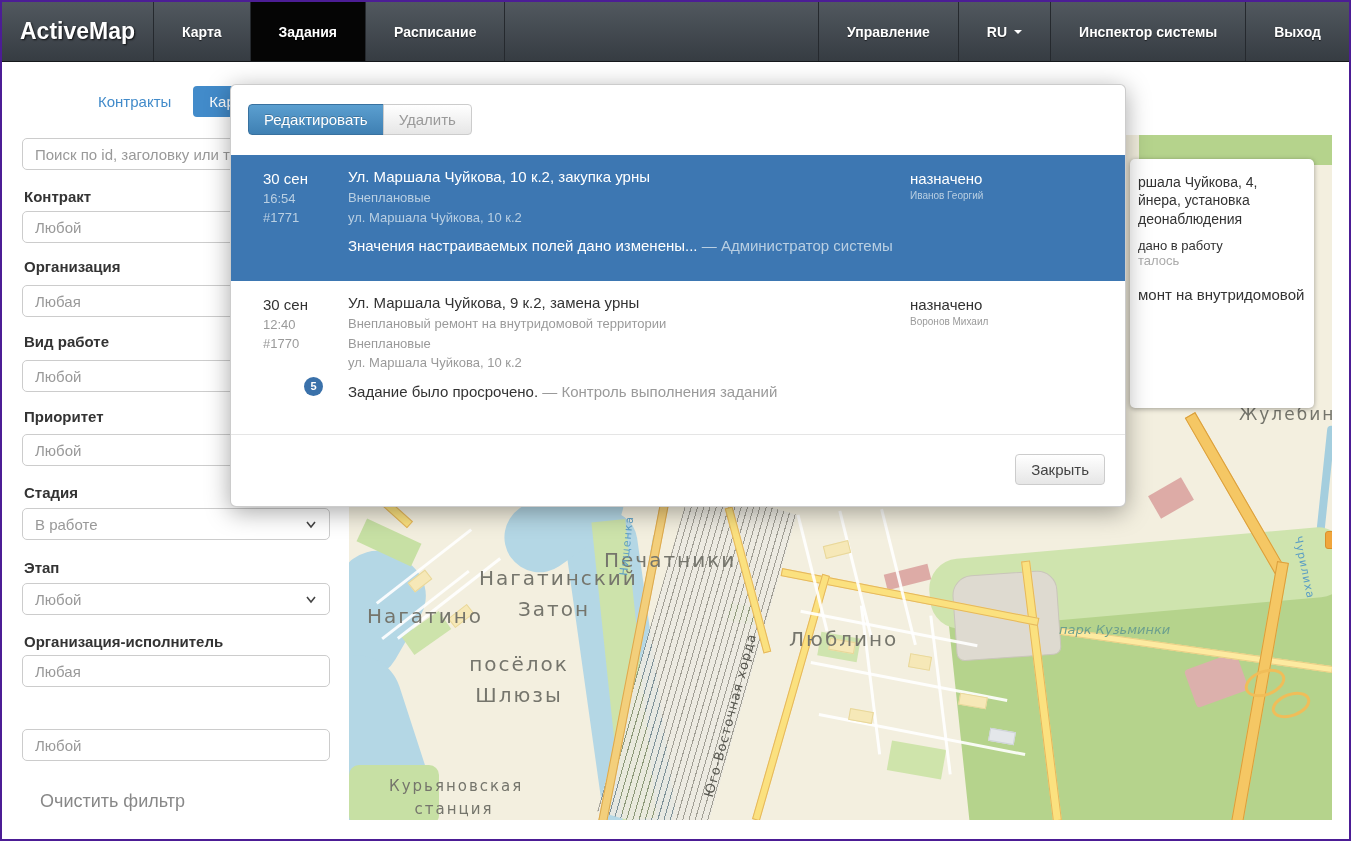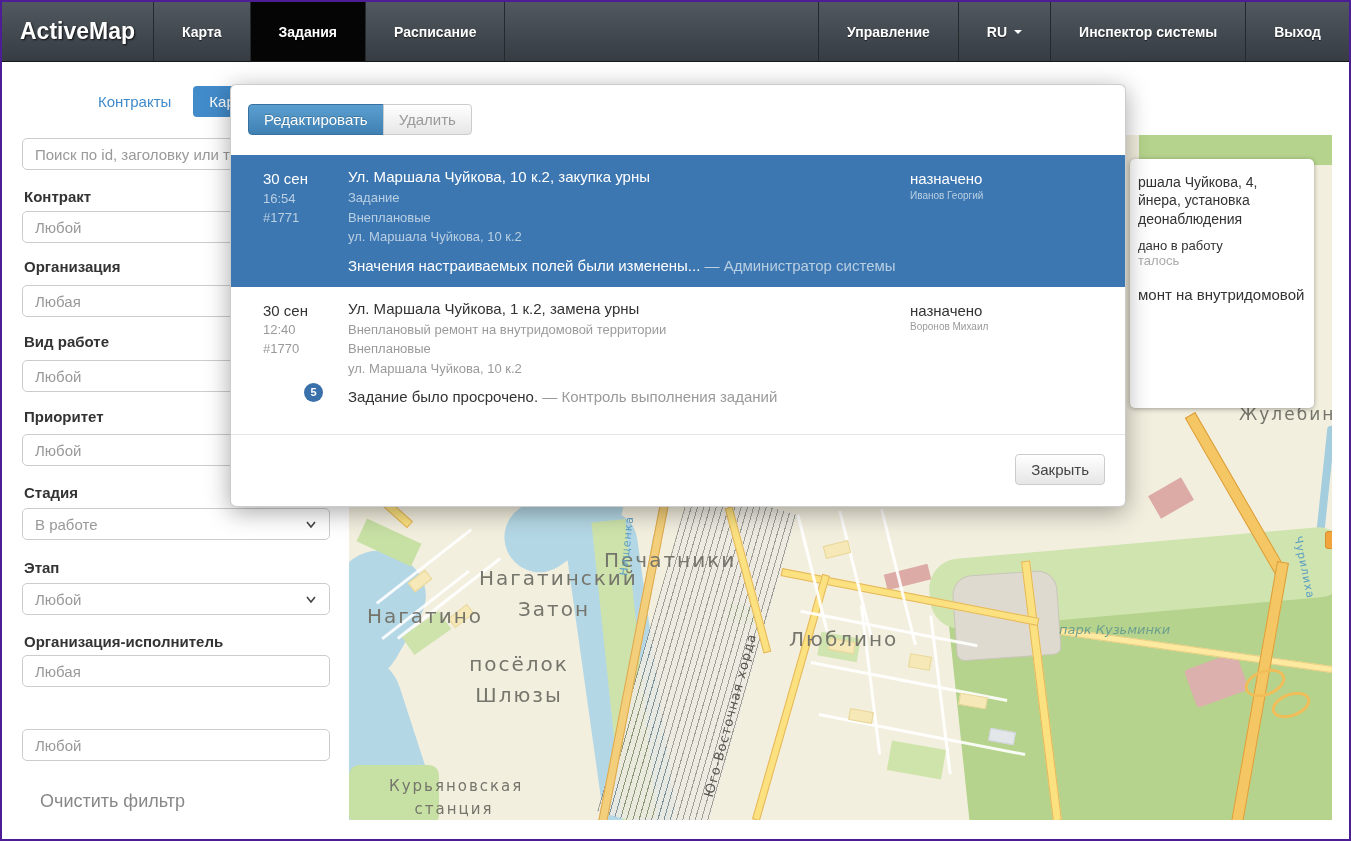--- a/index.html
+++ b/index.html
@@ -285,42 +285,41 @@
     <div class="task-list">
 
       <div class="trow sel">
         <div class="tdate">
           <div>30 сен</div>
           <div class="sub">16:54</div>
           <div class="sub">#1771</div>
         </div>
         <div>
           <div class="ttitle">Ул. Маршала Чуйкова, 10 к.2, закупка урны</div>
-          <div class="tline">Задание</div>
           <div class="tline">Внеплановые</div>
           <div class="tline">ул. Маршала Чуйкова, 10 к.2</div>
           <div class="tmsg">
-            <span class="tmsg-main">Значения настраиваемых полей были изменены...</span>
+            <span class="tmsg-main">Значения настраиваемых полей дано изменены...</span>
             <span class="tmsg-author">— Администратор системы</span>
           </div>
         </div>
         <div>
           <div class="tstatus">назначено</div>
           <div class="tassignee">Иванов Георгий</div>
         </div>
       </div>
 
       <div class="trow">
         <div class="tdate">
           <div>30 сен</div>
           <div class="sub">12:40</div>
           <div class="sub">#1770</div>
         </div>
         <div>
-          <div class="ttitle">Ул. Маршала Чуйкова, 1 к.2, замена урны</div>
+          <div class="ttitle">Ул. Маршала Чуйкова, 9 к.2, замена урны</div>
           <div class="tline">Внеплановый ремонт на внутридомовой территории</div>
           <div class="tline">Внеплановые</div>
           <div class="tline">ул. Маршала Чуйкова, 10 к.2</div>
           <div class="tmsg">
             <span class="tmsg-main">Задание было просрочено.</span>
             <span class="tmsg-author">— Контроль выполнения заданий</span>
           </div>
         </div>
         <div>
           <div class="tstatus">назначено</div>

